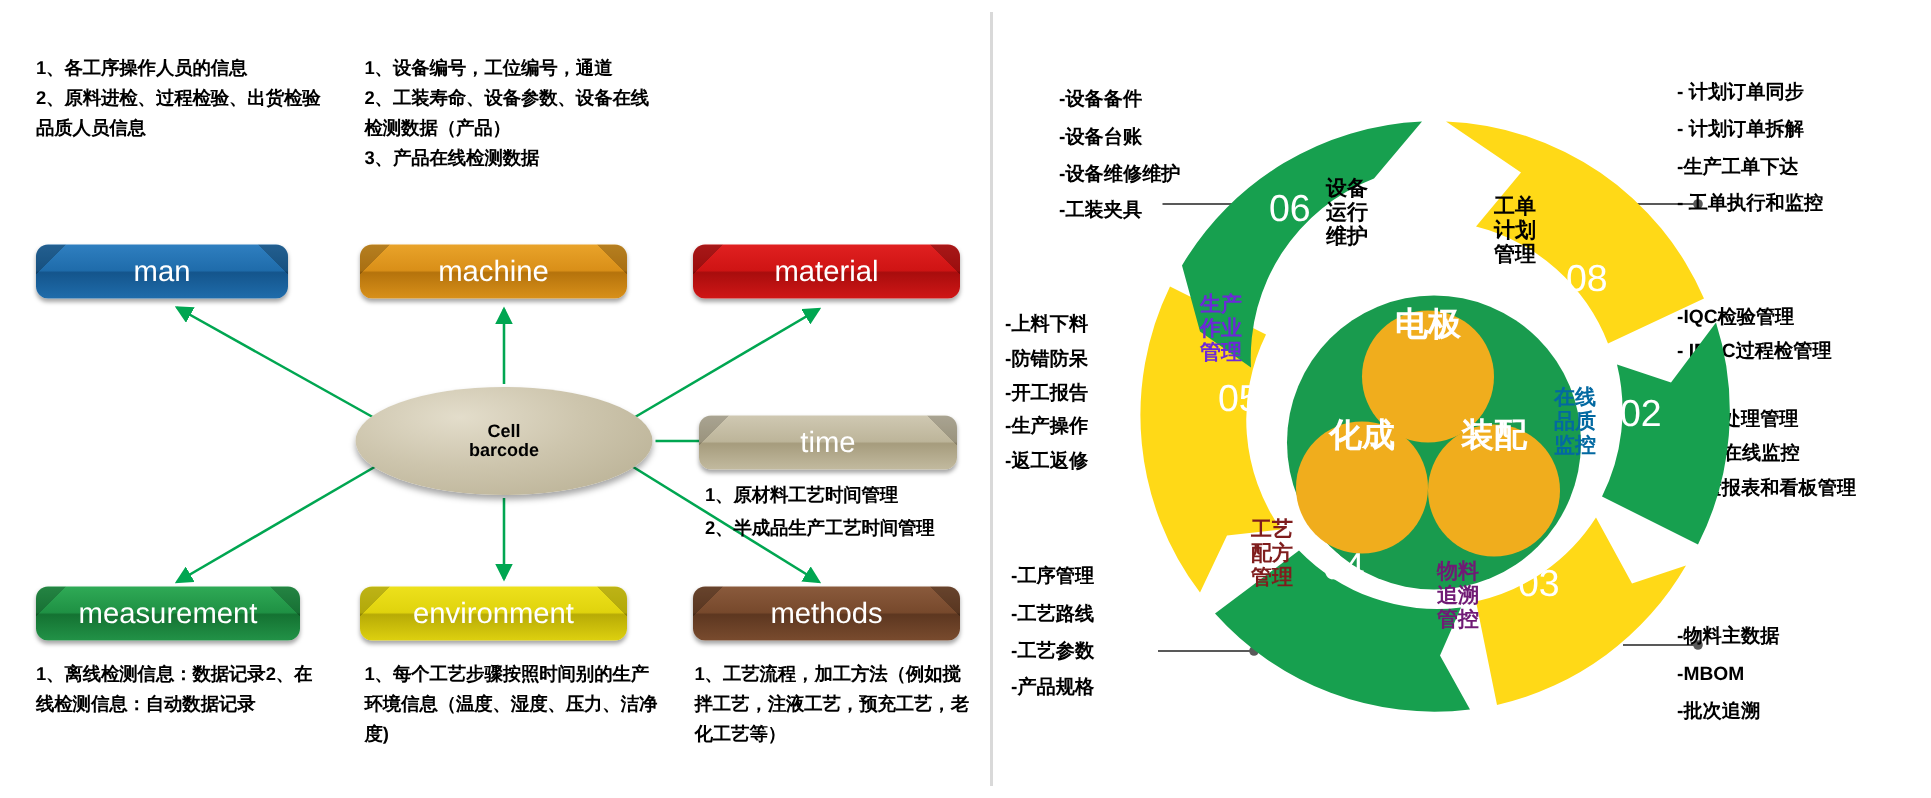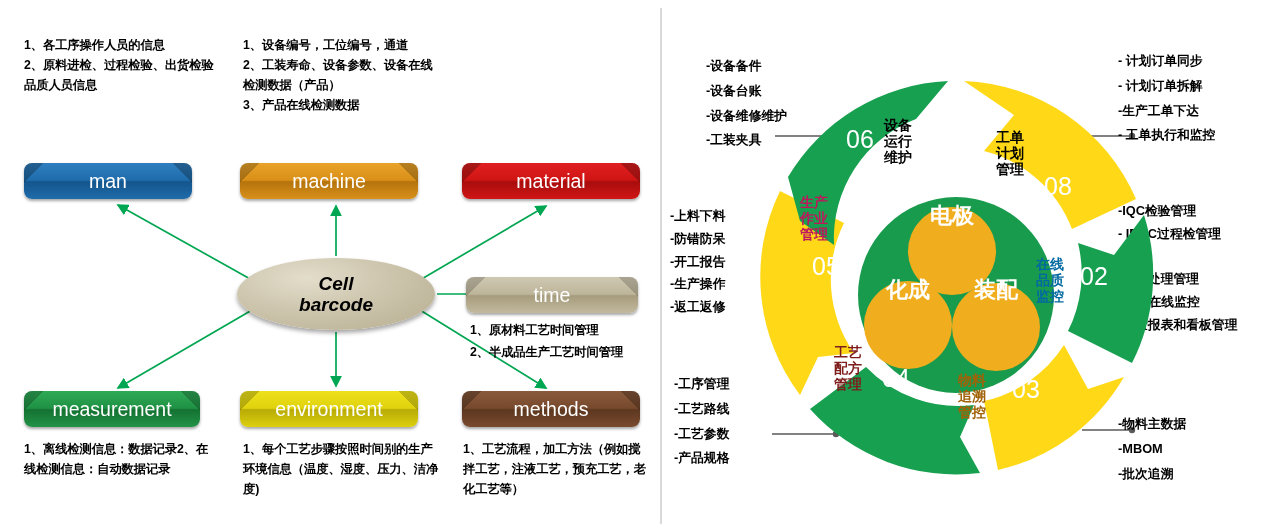--- a/index.html
+++ b/index.html
@@ -55,21 +55,21 @@
       background:linear-gradient(180deg,#8a5a3c 0%,#77492c 48%,#5d3720 52%,#794b2e 100%);}
   .chip.methods .bevel{background:
       linear-gradient(135deg,rgba(0,0,0,.25) 0 14px,transparent 14px),
       linear-gradient(225deg,rgba(0,0,0,.25) 0 14px,transparent 14px);}
 
   #hub{position:absolute;left:237px;top:258px;width:198px;height:72px;
        border-radius:50%;
        background:radial-gradient(ellipse at 35% 28%,#e3ddcb 0%,#cdc5ad 45%,#b6ad90 100%);
        box-shadow:0 3px 4px rgba(0,0,0,.35);
        display:flex;align-items:center;justify-content:center;text-align:center;
-       font-size:19px;font-weight:bold;line-height:1.12;color:#000;font-style:italic;}
+       font-size:12px;font-weight:bold;line-height:1.12;color:#000;}
 
   #arrows{position:absolute;left:0;top:0;width:662px;height:532px;}
 
   
   #right-panel{position:absolute;left:662px;top:0;width:625px;height:532px;}
   .rlist{position:absolute;font-size:12.8px;font-weight:bold;line-height:1;
          color:#000;white-space:nowrap;}
   .rlist div{margin-bottom:12px;}
   .rlist.tight div{margin-bottom:10px;}
   #wheel{position:absolute;left:94px;top:72px;width:400px;height:410px;}
@@ -246,31 +246,31 @@
     <div class="seglabel" style="left:240px;top:57px;color:#000;">工单
 计划
 管理</div>
     <div class="segnum" style="left:288px;top:100px;">08</div>
 
     <div class="seglabel" style="left:280px;top:184px;color:#0369a1;">在线
 品质
 监控</div>
     <div class="segnum" style="left:324px;top:190px;">02</div>
 
-    <div class="seglabel" style="left:202px;top:300px;color:#a16207;">物料
+    <div class="seglabel" style="left:202px;top:300px;color:#701a75;">物料
 追溯
 管控</div>
     <div class="segnum" style="left:256px;top:303px;">03</div>
 
     <div class="seglabel" style="left:78px;top:272px;color:#7f1d1d;">工艺
 配方
 管理</div>
     <div class="segnum" style="left:126px;top:292px;">04</div>
 
-    <div class="seglabel" style="left:44px;top:122px;color:#be185d;">生产
+    <div class="seglabel" style="left:44px;top:122px;color:#6d28d9;">生产
 作业
 管理</div>
     <div class="segnum" style="left:56px;top:180px;">05</div>
 
     <div class="core" style="left:174px;top:132px;">电极</div>
     <div class="core" style="left:130px;top:206px;">化成</div>
     <div class="core" style="left:218px;top:206px;">装配</div>
   </div>
 </div>
 

